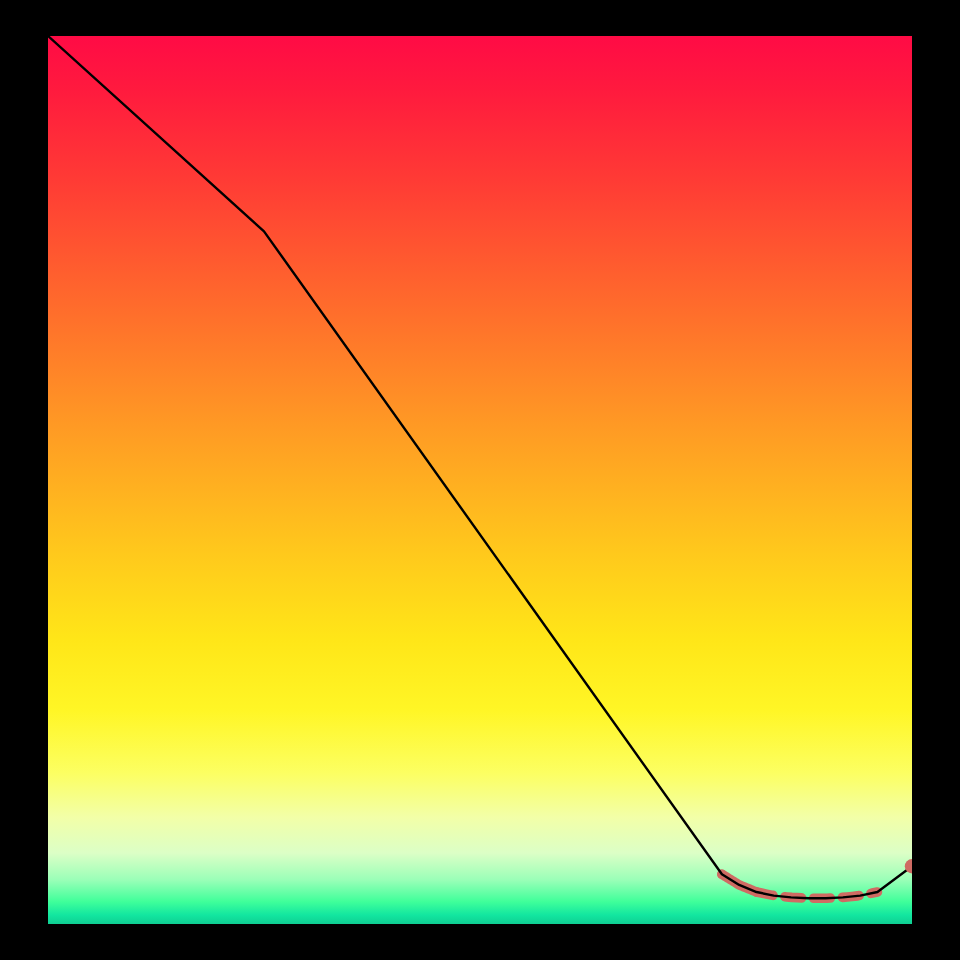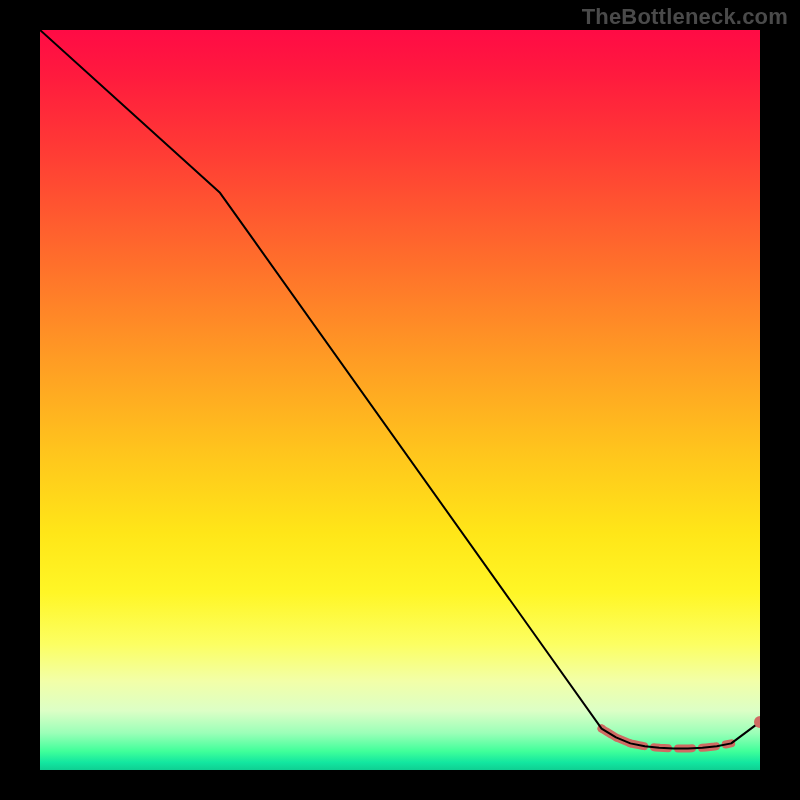--- a/index.html
+++ b/index.html
@@ -64,21 +64,20 @@
     inset: 0;
     width: 100%;
     height: 100%;
   }
 </style>
 </head>
 <body>
 
 <div class="stage">
 
-  <div class="watermark">TheBottleneck.com</div>
 
   <div class="plot">
     <div class="gradient"></div>
     <svg class="overlay" viewBox="0 0 720 740" preserveAspectRatio="none">
       <g>
           <path d="M561.60 698.56 L562.80 699.30 L564.00 700.04 L565.20 700.78 L566.40 701.52 L567.60 702.26 L568.80 703.00 L570.00 703.74 L571.20 704.48 L572.40 705.22 L573.60 705.96 L574.80 706.70 L576.00 707.44 L577.20 707.93 L578.40 708.43 L579.60 708.92 L580.80 709.41 L582.00 709.91 L583.20 710.40 L584.40 710.89 L585.60 711.39 L586.80 711.88 L588.00 712.37 L589.20 712.87 L590.40 713.36" fill="none" stroke="#cf6b63" stroke-width="8" stroke-linecap="round"></path>
           <path d="M590.40 713.36 L594.60 714.22 L598.80 715.09 L603.00 715.95 L607.20 716.57 L611.40 717.00 L615.60 717.43 L619.80 717.83 L624.00 718.05 L628.20 718.26 L632.40 718.48 L636.60 718.54 L640.80 718.54 L645.00 718.54 L649.20 718.48 L653.40 718.26 L657.60 718.05 L661.80 717.83 L666.00 717.43 L670.20 717.00 L674.40 716.57 L678.60 715.95 L682.80 715.09 L687.00 714.22 L691.20 713.36" fill="none" stroke="#cf6b63" stroke-width="8" stroke-linecap="round" stroke-dasharray="14 10"></path>
           <circle cx="561.60" cy="698.56" r="4.00" fill="#cf6b63"></circle>
         </g>
       <g>

